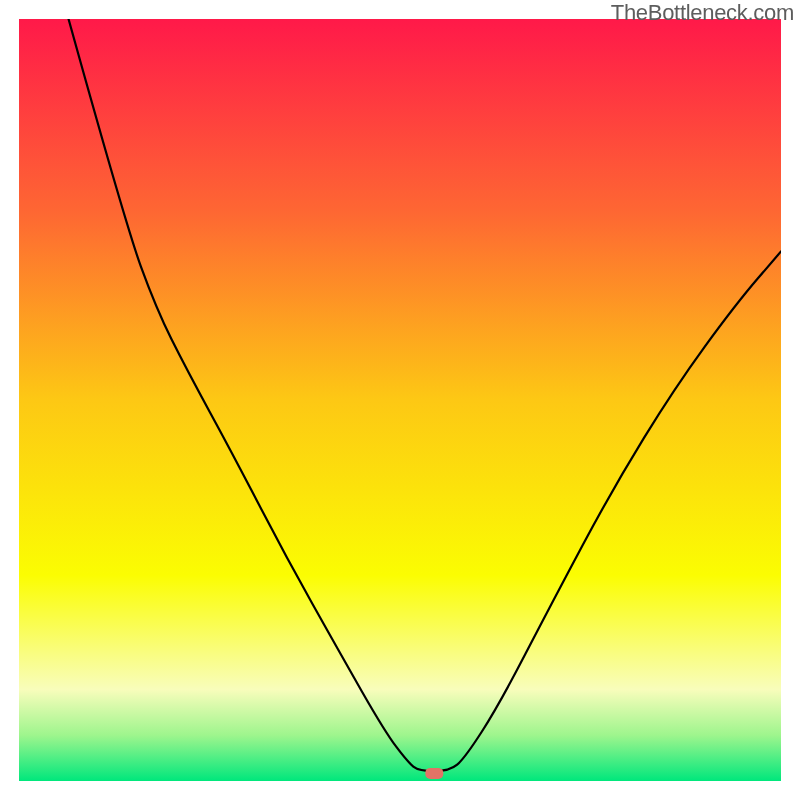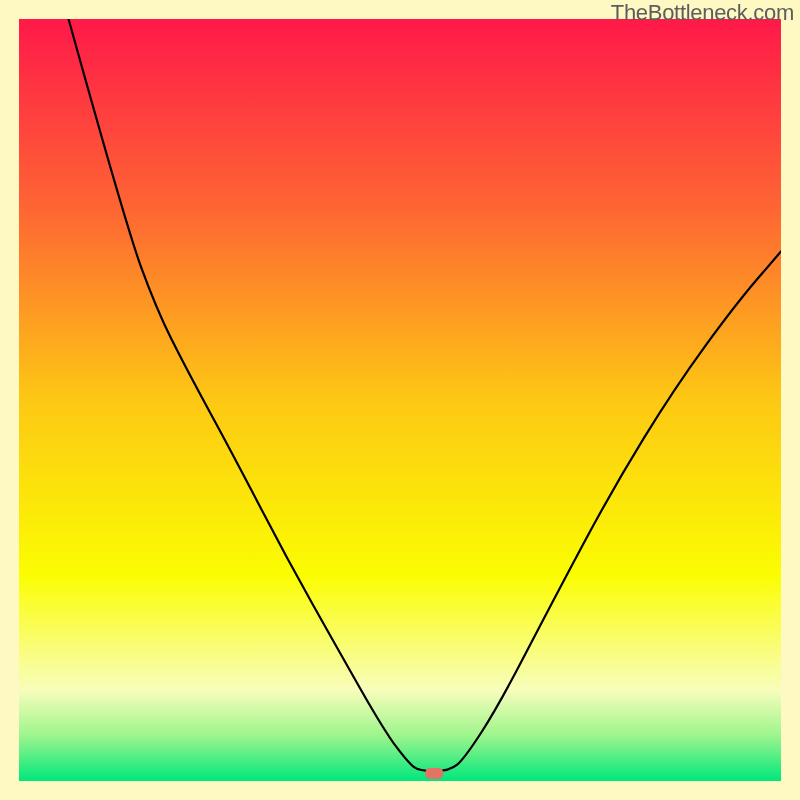--- a/index.html
+++ b/index.html
@@ -7,21 +7,21 @@
     padding: 0;
     width: 800px;
     height: 800px;
     background: #000;
     overflow: hidden;
   }
   .frame {
     position: relative;
     width: 800px;
     height: 800px;
-    background: #fef9c3;
+    background: #ffffff;
   }
   .plot-area {
     position: absolute;
     left: 19px;
     top: 19px;
     width: 762px;
     height: 762px;
     overflow: hidden;
   }
   svg { display: block; }

